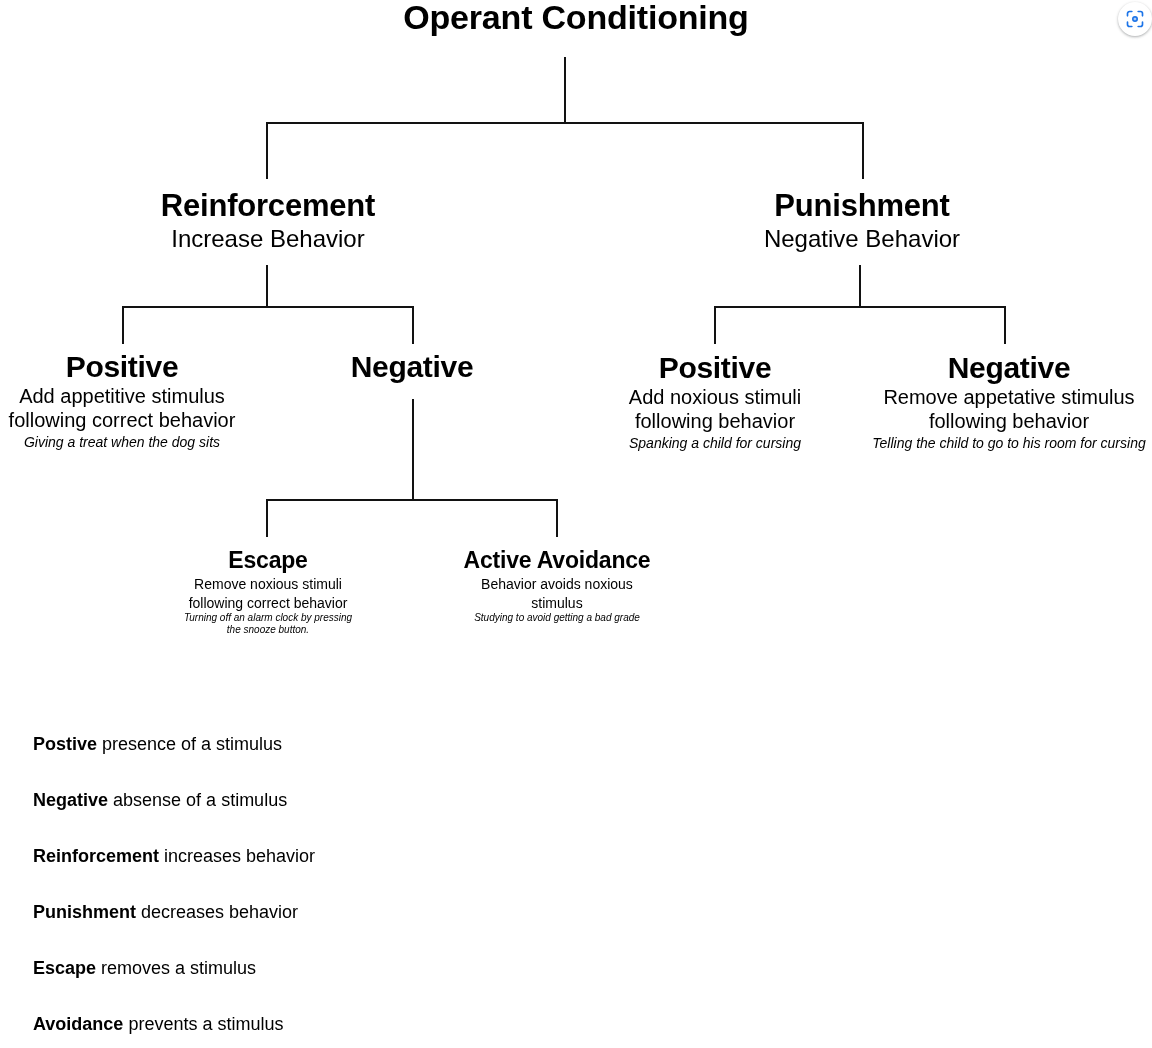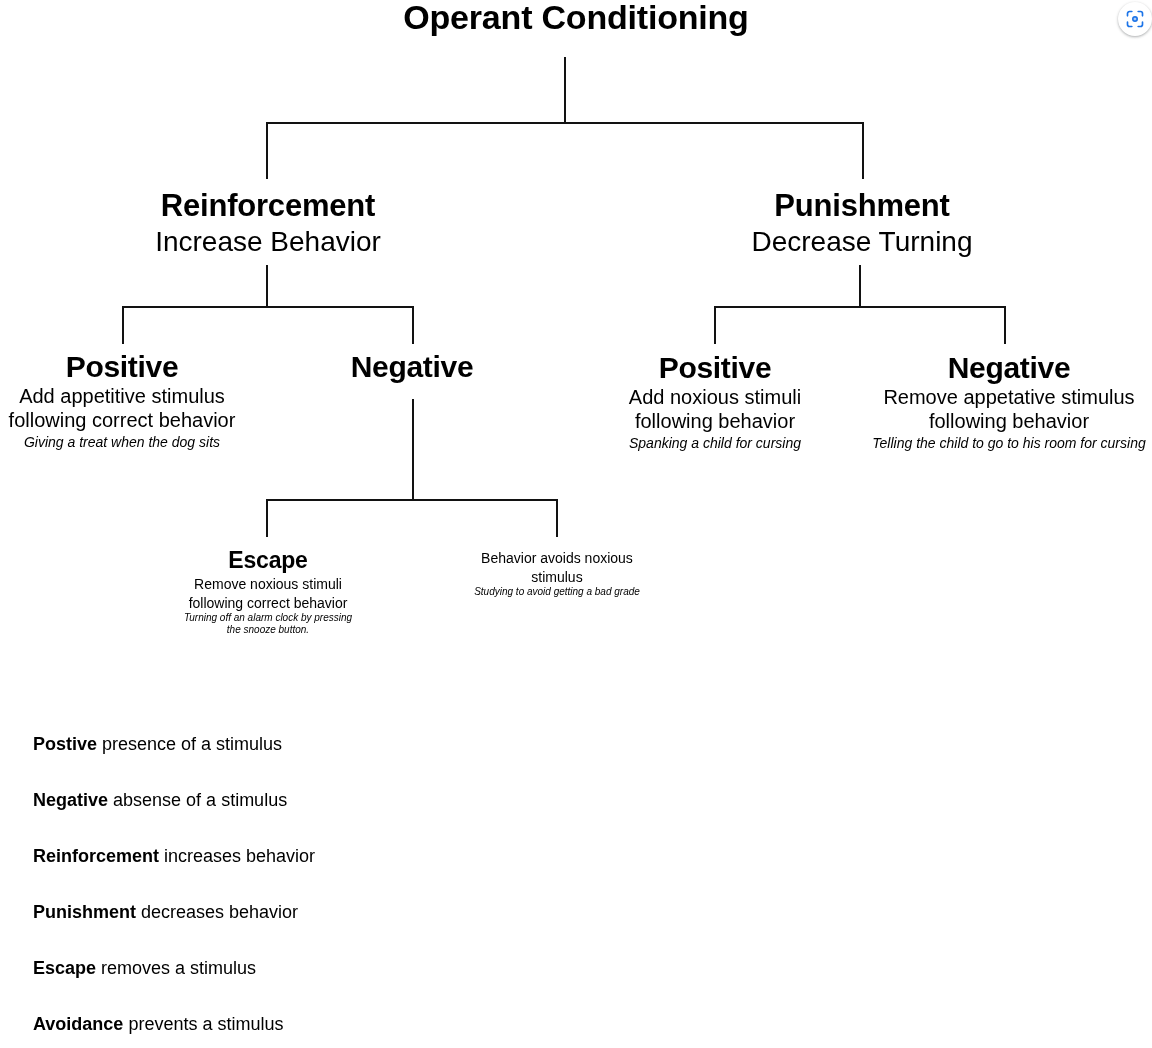--- a/index.html
+++ b/index.html
@@ -65,21 +65,21 @@
     top: -2px;
     width: 1152px;
     text-align: center;
     font-size: 34px;
     font-weight: bold;
     letter-spacing: -0.2px;
   }
 
   
   .level1 .title { font-size: 31px; letter-spacing: -0.2px; }
-  .level1 .desc  { font-size: 28px; margin-top: 2px; }
+  .level1 .desc  { font-size: 24px; margin-top: 2px; }
 
   
   .level2 .title { font-size: 30px; letter-spacing: -0.3px; }
   .level2 .desc  { font-size: 20px; margin-top: 1px; line-height: 1.18; }
   .level2 .example { font-size: 14px; margin-top: 1px; line-height: 1.2; }
 
   
   .level3 .title { font-size: 23px; letter-spacing: -0.2px; }
   .level3 .desc  { font-size: 14px; margin-top: 2px; line-height: 1.22; }
   .level3 .example { font-size: 10px; margin-top: 0px; line-height: 1.22; }
@@ -137,21 +137,21 @@
   <div class="line vline" style="left:266px; top:122px; height:57px;"></div>
   <div class="line vline" style="left:862px; top:122px; height:57px;"></div>
 
   <div class="node level1" style="left:68px; top:189px; width:400px;">
     <div class="title">Reinforcement</div>
     <div class="desc">Increase Behavior</div>
   </div>
 
   <div class="node level1" style="left:662px; top:189px; width:400px;">
     <div class="title">Punishment</div>
-    <div class="desc">Decrease Turning</div>
+    <div class="desc">Negative Behavior</div>
   </div>
 
   <div class="line vline" style="left:266px; top:265px; height:42px;"></div>
   <div class="line hline" style="left:122px; top:306px; width:292px;"></div>
   <div class="line vline" style="left:122px; top:306px; height:38px;"></div>
   <div class="line vline" style="left:412px; top:306px; height:38px;"></div>
 
   <div class="line vline" style="left:859px; top:265px; height:42px;"></div>
   <div class="line hline" style="left:714px; top:306px; width:292px;"></div>
   <div class="line vline" style="left:714px; top:306px; height:38px;"></div>
@@ -189,20 +189,21 @@
 
   <div class="node level3" style="left:68px; top:548px; width:400px;">
     <div class="title">Escape</div>
     <div class="desc"><span class="u">Remove</span><span> noxious stimuli</span></div>
     <div class="desc">following correct behavior</div>
     <div class="example">Turning off an alarm clock by pressing</div>
     <div class="example">the snooze button.</div>
   </div>
 
   <div class="node level3" style="left:357px; top:548px; width:400px;">
+    <div class="title">Active Avoidance</div>
     <div class="desc">Behavior avoids noxious</div>
     <div class="desc">stimulus</div>
     <div class="example">Studying to avoid getting a bad grade</div>
   </div>
 
   <div id="glossary">
     <div class="gloss-row">
       <span class="term">Postive</span><span> presence of a stimulus</span>
     </div>
     <div class="gloss-row">

